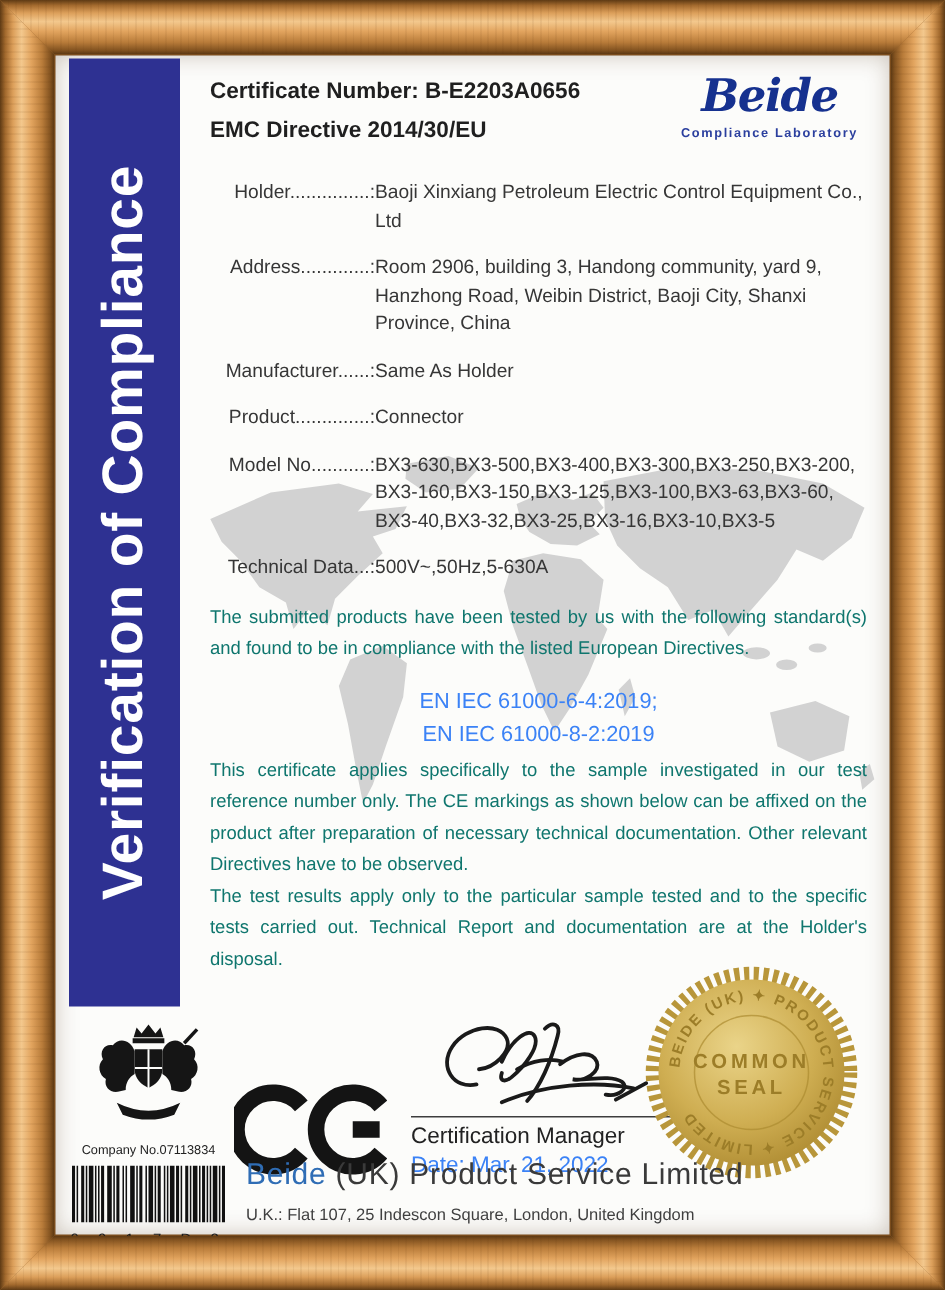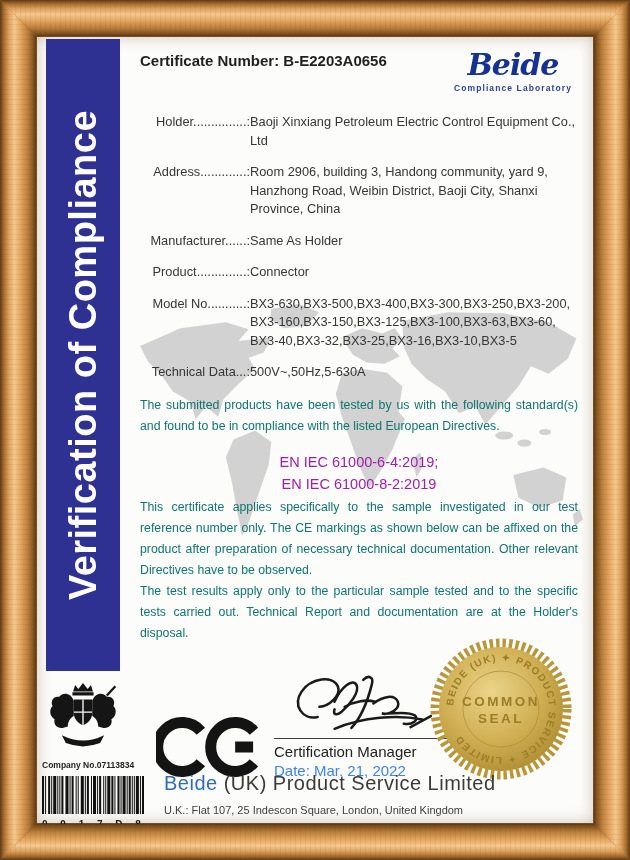--- a/index.html
+++ b/index.html
@@ -45,32 +45,32 @@
   .logo-name{font-family:"DejaVu Serif",serif;font-style:italic;font-weight:bold;
              font-size:30px;color:#16318f;line-height:1;letter-spacing:-1px;}
   .logo-sub{font-size:8.5px;font-weight:bold;color:#2b3f9e;letter-spacing:1.1px;margin-top:3px;}
 
   .fields{margin-top:20px;}
   .field-row{display:flex;margin-bottom:13px;font-size:12.8px;color:#363636;line-height:1.45;}
   .field-label{width:110px;flex:none;text-align:right;}
   .field-value{flex:1;}
 
   .para{margin-top:0;font-size:12.3px;color:#0f766e;text-align:justify;line-height:1.7;}
-  .standards{margin:15px 0 2px;text-align:center;font-size:14.5px;color:#a21caf;line-height:1.5;}
+  .standards{margin:15px 0 2px;text-align:center;font-size:14.5px;color:#3b82f6;line-height:1.5;}
 
   .sign-row{position:relative;margin-top:24px;height:160px;}
   .ce{position:absolute;left:16px;top:44px;width:102px;height:70px;}
   .sig-block{position:absolute;left:134px;top:0;width:200px;}
   .sig-svg{display:block;width:192px;height:76px;}
   .sig-line{border-top:1.5px solid #3d3d3d;width:188px;margin-top:-6px;}
   .sig-role{font-size:15px;color:#222;margin-top:4px;}
   .sig-date{font-size:15px;color:#3b82f6;margin-top:2px;}
   .seal{position:absolute;right:2px;top:-34px;width:150px;height:150px;}
 
-  .regblock{position:absolute;left:6px;top:645px;width:114px;z-index:3;font-weight:bold;}
+  .regblock{position:absolute;left:6px;top:645px;width:114px;text-align:center;z-index:3;}
   .arms{width:82px;height:74px;}
   .companyno{font-size:8.5px;color:#222;margin-top:1px;}
   .barcode{width:102px;height:38px;margin-top:6px;}
   .barcode-digits{font-size:10px;letter-spacing:5px;color:#1d1d1d;margin-top:1px;}
 
   .footerblock{position:absolute;left:128px;top:736px;z-index:3;}
   .company-name{font-size:20px;color:#3a3a3a;letter-spacing:.5px;}
   .company-name .accent{color:#2f6db5;}
   .footer-address{font-size:11px;color:#3f3f3f;margin-top:9px;}
 </style>
@@ -103,20 +103,21 @@
 
     <div class="sidebar">
       <span class="sidebar-text">Verification of Compliance</span>
     </div>
 
     <div class="content">
 
       <div class="header">
         <div class="cert-lines">
           <div>Certificate Number: B-E2203A0656</div>
+          <div>EMC Directive 2014/30/EU</div>
         </div>
         <div class="logo">
           <div class="logo-name">Beide</div>
           <div class="logo-sub">Compliance Laboratory</div>
         </div>
       </div>
 
       <div class="fields">
         <div class="field-row">
           <span class="field-label">Holder...............:</span>

